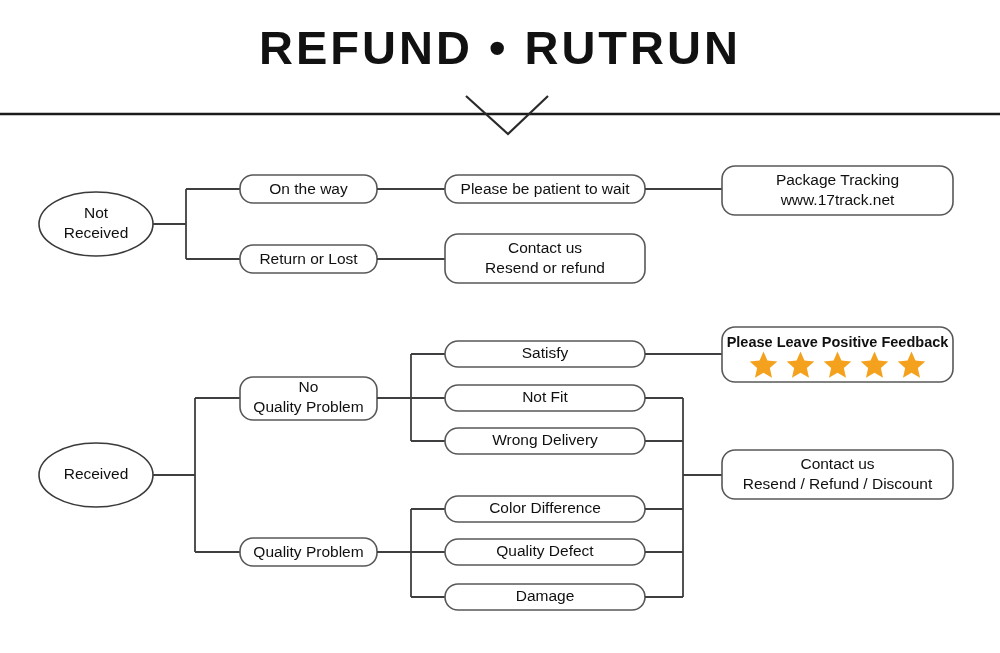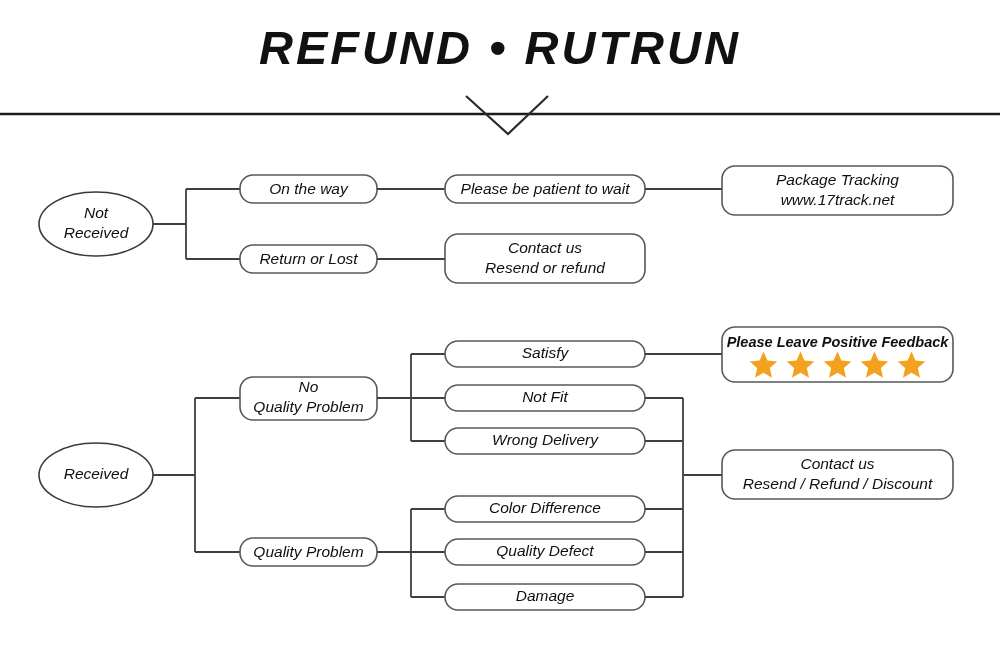--- a/index.html
+++ b/index.html
@@ -7,21 +7,20 @@
     padding: 0;
     background: #ffffff;
   }
   #page {
     position: relative;
     width: 1000px;
     height: 653px;
     background: #ffffff;
     overflow: hidden;
     font-family: "Liberation Sans", sans-serif;
-    font-style: italic;
   }
   #title {
     position: absolute;
     left: 0;
     top: 24px;
     width: 1000px;
     text-align: center;
     font-family: "Liberation Sans", sans-serif;
     font-weight: 700;
     font-size: 47px;

